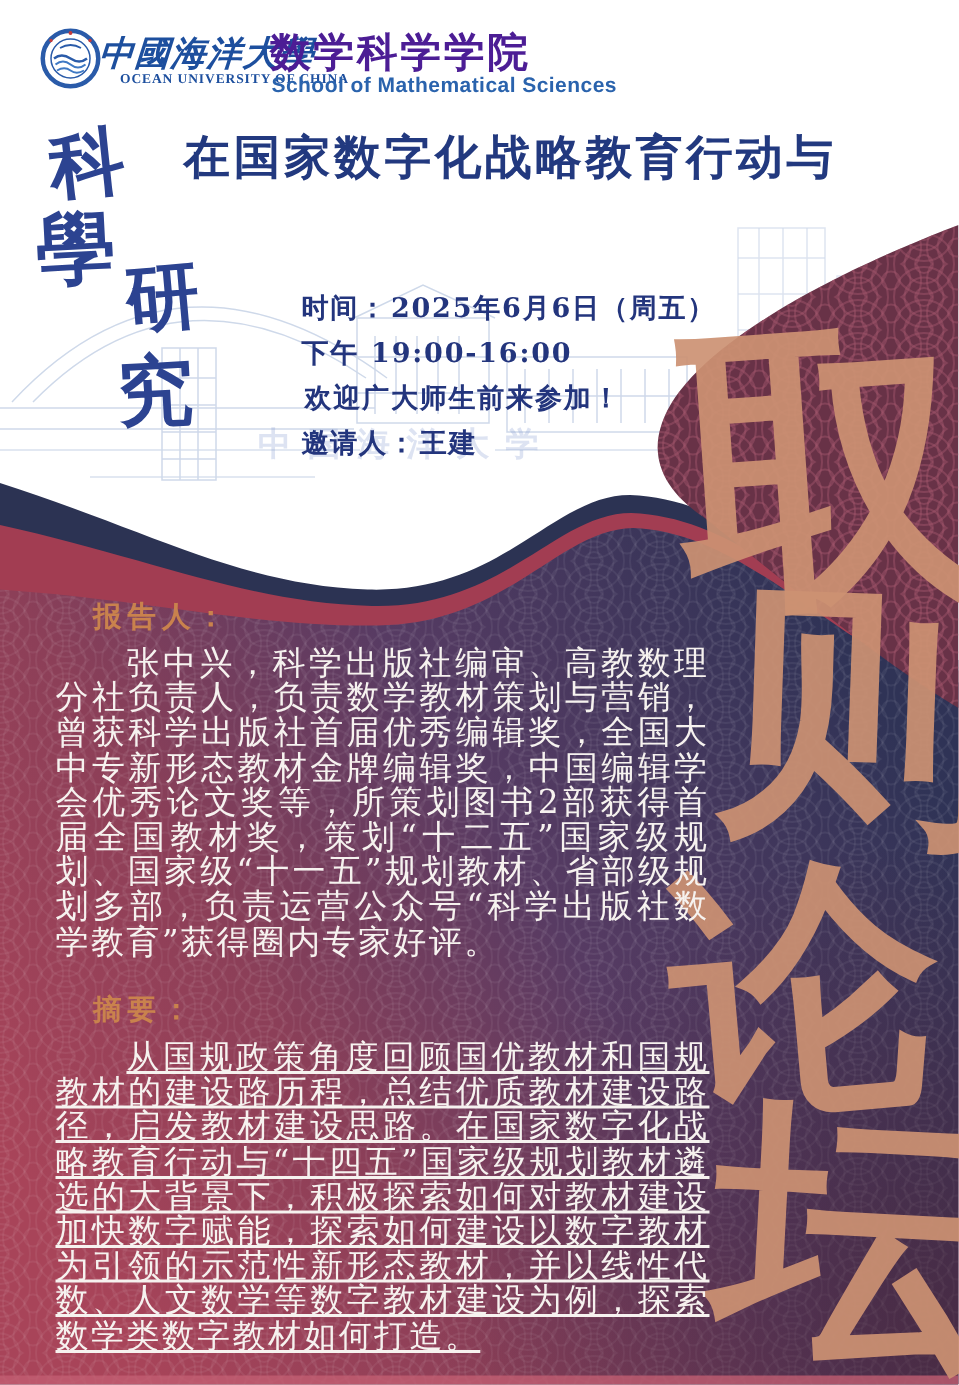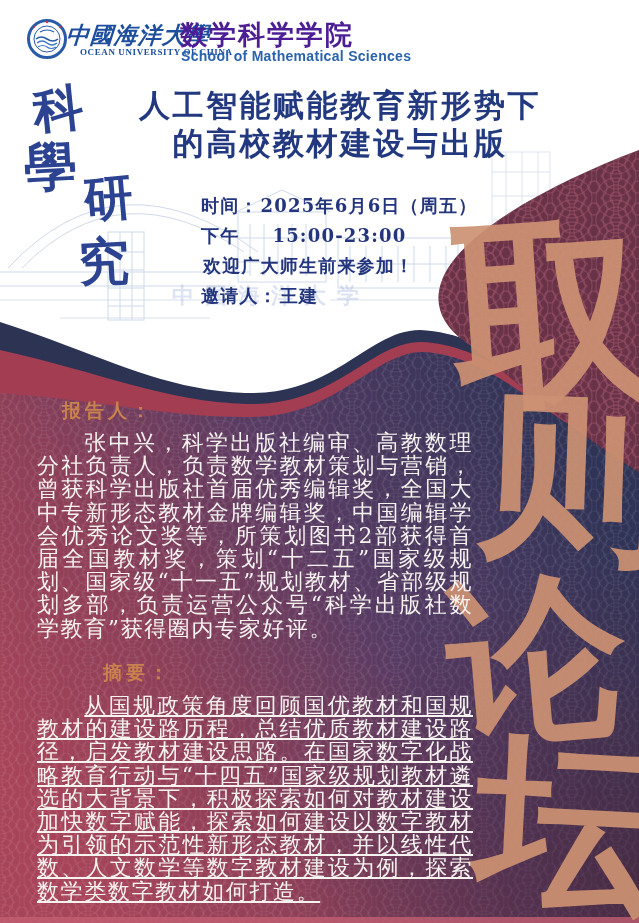--- a/index.html
+++ b/index.html
@@ -30,26 +30,26 @@
   .v4{left:78px;top:236px;font-size:51px;transform:rotate(-3deg);}
 
   
   .wm{left:172px;top:281px;font-size:22px;font-weight:700;letter-spacing:11px;
       color:rgba(122,148,204,0.26);}
 
   
   .details{left:201px;top:191px;width:300px;color:#23357d;font-weight:700;font-size:18px;}
   .detail-line{height:30px;line-height:30px;letter-spacing:1.2px;white-space:nowrap;}
   .detail-line .lbl{margin-right:2px;}
-  .detail-line:nth-child(2) .lbl{margin-right:33px;}
+  .detail-line:nth-child(2) .lbl{margin-right:8px;}
 
   
   .gold{color:#c9824d;font-weight:700;font-size:19px;letter-spacing:4px;}
   .lab-speaker{left:62px;top:398px;}
-  .lab-abstract{left:62px;top:660px;margin-left:41px;}
+  .lab-abstract{left:62px;top:660px;}
 
   
   .para{left:37px;top:431px;width:436px;color:#f6f2ef;font-size:22px;line-height:23.2px;
         letter-spacing:1.6px;text-align:justify;text-indent:2.15em;}
   .para2{top:694px;text-decoration:underline;}
 
   
   .bigchar{color:#cd9273;opacity:.92;font-weight:700;line-height:1;}
   .b1{left:452px;top:212px;font-size:200px;transform:rotate(-4deg);}
   .b2{left:482px;top:380px;font-size:188px;transform:rotate(2deg);}
@@ -163,32 +163,31 @@
   <div class="abs uni-en">OCEAN UNIVERSITY OF CHINA</div>
   <div class="abs sch-cn">数学科学学院</div>
   <div class="abs sch-en">School of Mathematical Sciences</div>
 
   <div class="abs vchar v1">科</div>
   <div class="abs vchar v2">學</div>
   <div class="abs vchar v3">研</div>
   <div class="abs vchar v4">究</div>
 
   <div class="abs title">
-    <div>人工智能赋能教育新形势下</div>
-    <div>的高校教材建设与出版</div>
+    <div>在国家数字化战略教育行动与</div>
   </div>
 
   <div class="abs wm">中国海洋大学</div>
 
   <div class="abs details">
     <div class="detail-line">
       <span class="lbl">时间：</span><span class="val">2025年6月6日（周五）</span>
     </div>
     <div class="detail-line">
-      <span class="lbl">下午</span><span class="val">15:00-23:00</span>
+      <span class="lbl">下午</span><span class="val">19:00-16:00</span>
     </div>
     <div class="detail-line">
       <span class="lbl"></span><span class="val">欢迎广大师生前来参加！</span>
     </div>
     <div class="detail-line">
       <span class="lbl">邀请人：</span><span class="val">王建</span>
     </div>
   </div>
 
   <div class="abs bigchar b1">取</div>

